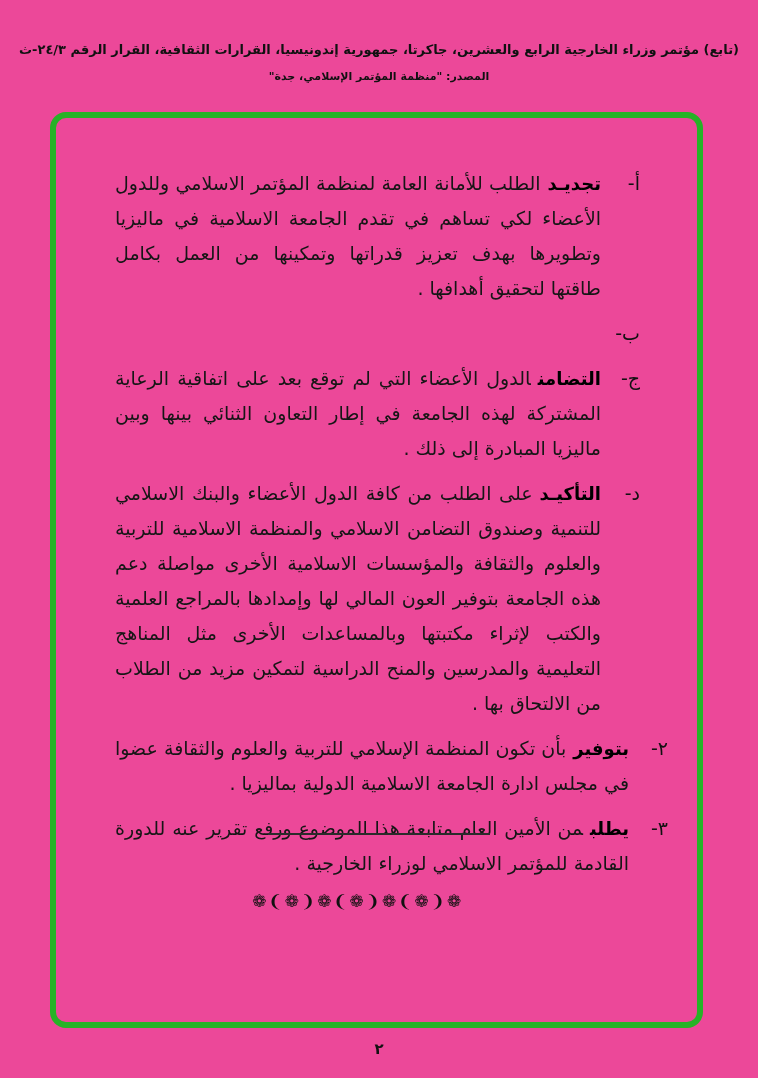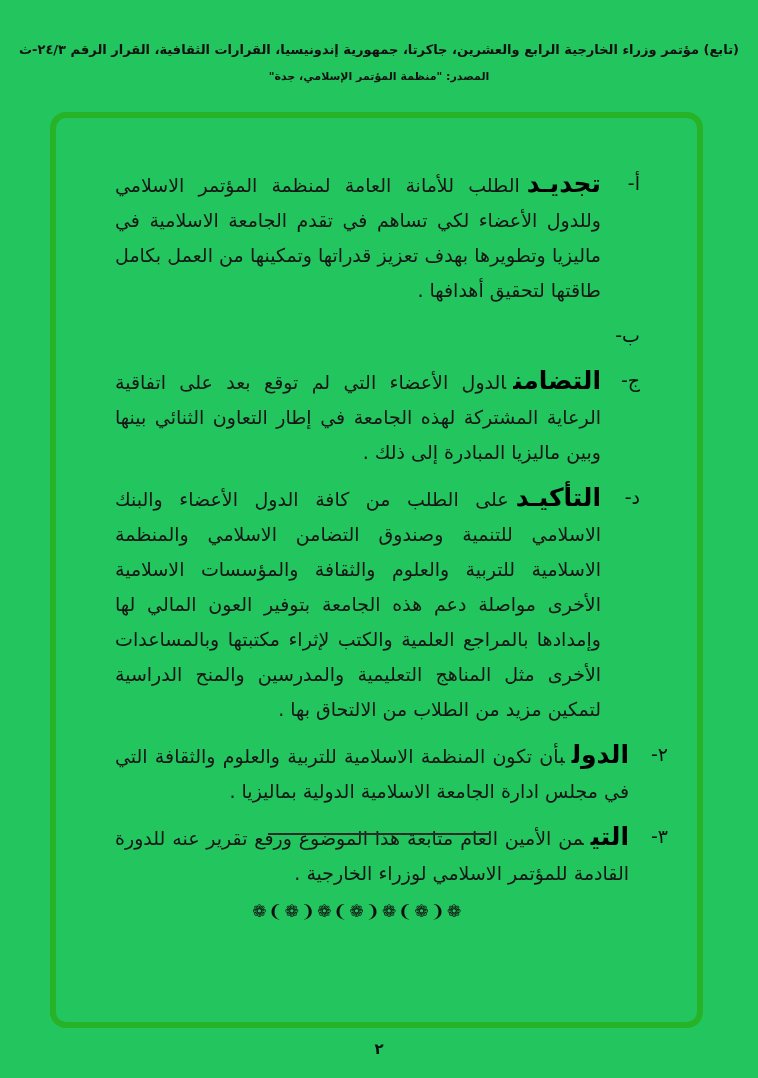--- a/index.html
+++ b/index.html
@@ -1,19 +1,19 @@
 <!DOCTYPE html>
 <html lang="ar"><head>
 <meta charset="utf-8">
 <style>
   html,body{margin:0;padding:0;background:#e8e8e8;}
   .page{
     position:relative;
     width:758px;height:1078px;
-    background:#22c55e;
+    background:#ec4899;
     font-family:"DejaVu Sans","Liberation Sans",sans-serif;
     color:#1a1a1a;
     overflow:hidden;
     margin:0 auto;
   }
   
   .header{
     position:absolute;top:42px;left:0;right:0;
     text-align:center;direction:rtl;
   }
@@ -40,21 +40,21 @@
   .item{display:flex;gap:9px;margin-bottom:10px;}
   .item.sub{padding-right:28px;}
   .marker{
     flex:0 0 30px;width:30px;
     font-size:19px;line-height:35px;color:#111;
   }
   .itembody{
     flex:1;font-size:19px;line-height:35px;
     text-align:justify;color:#161616;
   }
-  .lead{font-weight:bold;font-size:25px;margin-left:7px;color:#000;}
+  .lead{font-weight:bold;font-size:18px;margin-left:7px;color:#000;}
   .ornament{
     text-align:center;margin-top:6px;padding-right:68px;
     font-size:17px;letter-spacing:2px;color:#111;
   }
   
   .rule{
     position:absolute;top:833px;left:268px;
     width:222px;height:2px;background:#2b2b2b;
   }
   .pagenum{
@@ -90,26 +90,26 @@
       <div class="itembody"><b class="lead">التضامن</b><span>الدول الأعضاء التي لم توقع بعد على اتفاقية الرعاية المشتركة لهذه الجامعة في إطار التعاون الثنائي بينها وبين ماليزيا المبادرة إلى ذلك .</span></div>
     </div>
 
     <div class="item sub">
       <div class="marker">د-</div>
       <div class="itembody"><b class="lead">التأكيـد</b><span>على الطلب من كافة الدول الأعضاء والبنك الاسلامي للتنمية وصندوق التضامن الاسلامي والمنظمة الاسلامية للتربية والعلوم والثقافة والمؤسسات الاسلامية الأخرى مواصلة دعم هذه الجامعة بتوفير العون المالي لها وإمدادها بالمراجع العلمية والكتب لإثراء مكتبتها وبالمساعدات الأخرى مثل المناهج التعليمية والمدرسين والمنح الدراسية لتمكين مزيد من الطلاب من الالتحاق بها .</span></div>
     </div>
 
     <div class="item">
       <div class="marker">٢-</div>
-      <div class="itembody"><b class="lead">الدول</b><span>بأن تكون المنظمة الاسلامية للتربية والعلوم والثقافة التي في مجلس ادارة الجامعة الاسلامية الدولية بماليزيا .</span></div>
+      <div class="itembody"><b class="lead">بتوفير</b><span>بأن تكون المنظمة الإسلامي للتربية والعلوم والثقافة عضوا في مجلس ادارة الجامعة الاسلامية الدولية بماليزيا .</span></div>
     </div>
 
     <div class="item">
       <div class="marker">٣-</div>
-      <div class="itembody"><b class="lead">التي</b><span>من الأمين العام متابعة هذا الموضوع ورفع تقرير عنه للدورة القادمة للمؤتمر الاسلامي لوزراء الخارجية .</span></div>
+      <div class="itembody"><b class="lead">يطلب</b><span>من الأمين العام متابعة هذا الموضوع ورفع تقرير عنه للدورة القادمة للمؤتمر الاسلامي لوزراء الخارجية .</span></div>
     </div>
 
     <div class="ornament">❁❨❁❩❁❨❁❩❁❨❁❩❁</div>
 
   </div>
 
   <div class="rule"></div>
 
   <div class="pagenum">٢</div>
 

